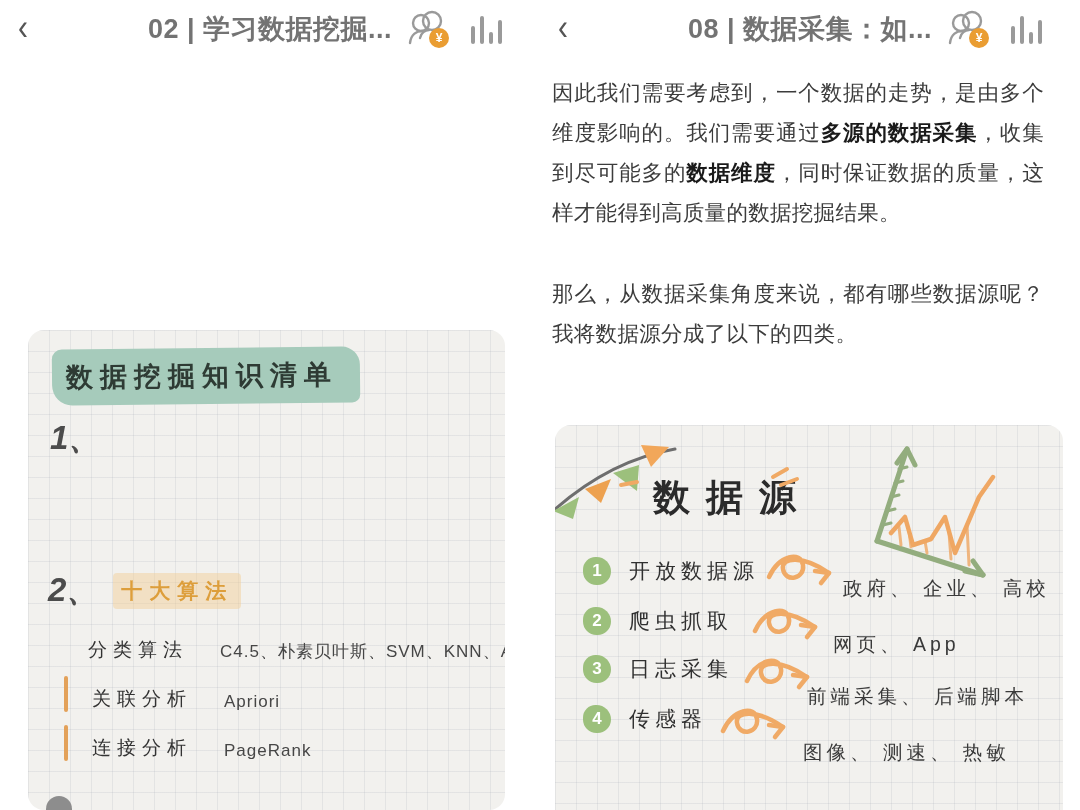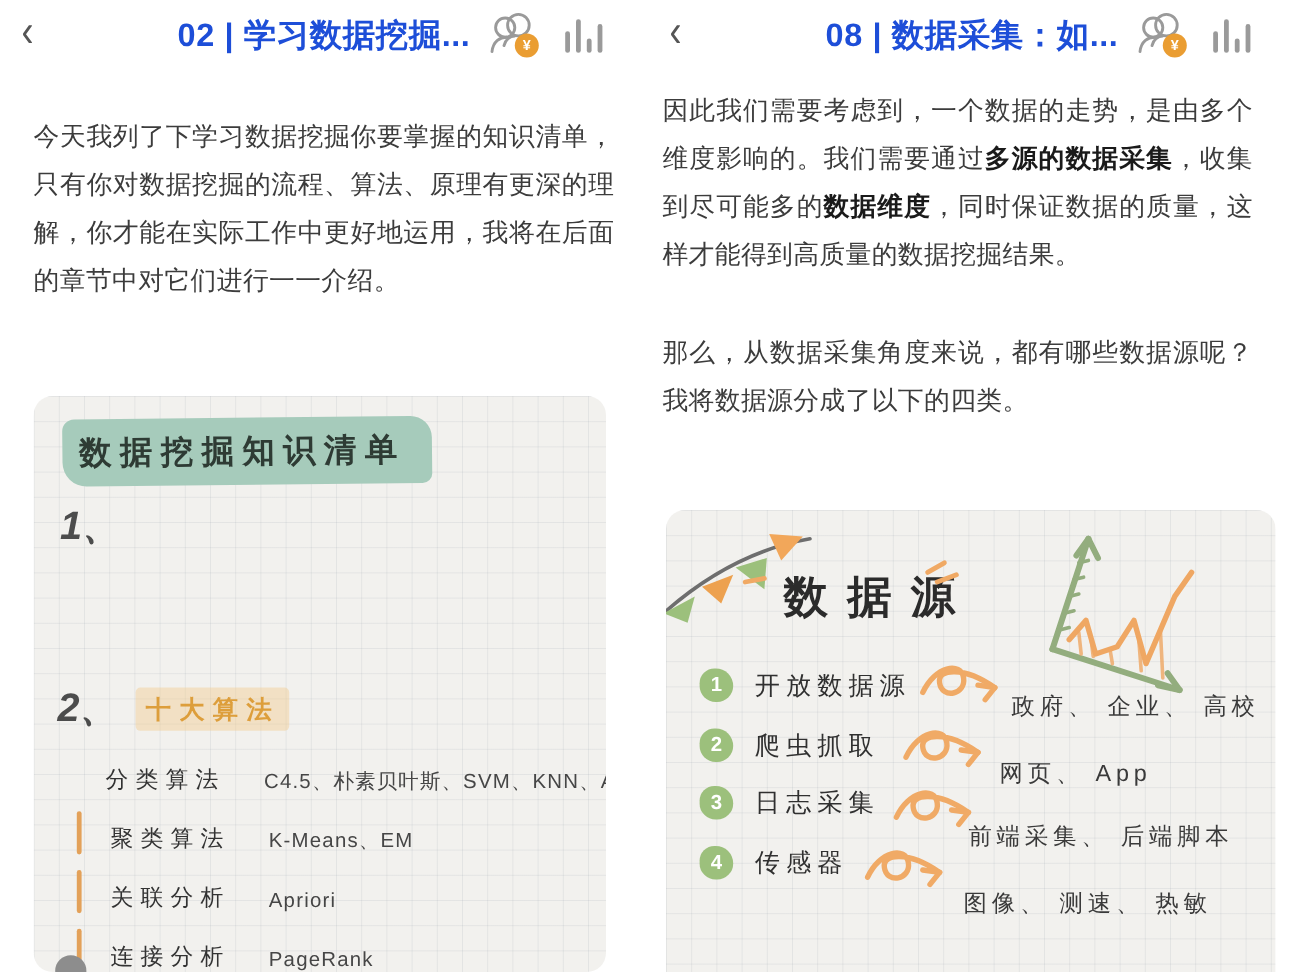--- a/index.html
+++ b/index.html
@@ -6,21 +6,21 @@
   html,body { width:1080px; height:810px; overflow:hidden; background:#fff;
     font-family:"Liberation Sans","DejaVu Sans",sans-serif; }
   .app { display:flex; width:1080px; height:810px; }
   .screen { position:relative; width:540px; height:810px; background:#fff; overflow:hidden; }
 
   
   .hdr { position:relative; height:58px; display:flex; align-items:center; }
   .back { position:absolute; left:18px; top:12px; font-size:30px; color:#555;
     font-weight:300; line-height:1; transform:scaleY(1.25); cursor:pointer; }
   .hdr-title { position:absolute; left:0; right:0; text-align:center; font-size:27px;
-    font-weight:bold; color:#1d4ed8; letter-spacing:0.5px; }
+    font-weight:bold; color:#737373; letter-spacing:0.5px; }
   .hdr-icons { position:absolute; right:38px; top:10px; display:flex; gap:24px; align-items:center; }
   .icon-people { position:relative; width:40px; height:38px; }
   .coin { position:absolute; right:-2px; bottom:0; width:20px; height:20px; border-radius:50%;
     background:#ea9d32; color:#fff; font-size:12px; font-weight:bold; display:flex;
     align-items:center; justify-content:center; }
   .icon-bars { display:flex; align-items:flex-end; gap:5px; height:34px; padding-bottom:2px; }
   .icon-bars i { display:block; width:4px; background:#9a9a9a; border-radius:2px; }
   .icon-bars i:nth-child(1){height:18px;} .icon-bars i:nth-child(2){height:28px;}
   .icon-bars i:nth-child(3){height:12px;} .icon-bars i:nth-child(4){height:24px;}
 
@@ -107,45 +107,39 @@
         </span>
         <span class="icon-bars">
             <i></i>
             <i></i>
             <i></i>
             <i></i>
           </span>
       </div>
     </div>
 
-    <p class="para">今天我列了下学习数据挖掘你要掌握的知识清单，只有你对数据挖掘的流程、算法、原理有更深的理解，你才能在实际工作中更好地运用，我将在后面的章节中对它们进行一一介绍。</p>
 
     <div class="paper paper-l">
       <div class="note-title hand">数据挖掘知识清单</div>
 
       <div class="sec sec1">
         <span class="sec-num">1、</span>
       </div>
 
 
       <div class="sec sec2">
         <span class="sec-num">2、</span>
         <span class="sec-label">十大算法</span>
       </div>
 
       <div class="algos">
         <div class="algo">
           <span class="algo-bar"></span>
           <span class="algo-name">分类算法</span>
           <span class="algo-val">C4.5、朴素贝叶斯、SVM、KNN、Adaboost、CART</span>
-        </div>
-        <div class="algo">
-          <span class="algo-bar"></span>
-          <span class="algo-name">聚类算法</span>
-          <span class="algo-val">K-Means、EM</span>
         </div>
         <div class="algo">
           <span class="algo-bar"></span>
           <span class="algo-name">关联分析</span>
           <span class="algo-val">Apriori</span>
         </div>
         <div class="algo">
           <span class="algo-bar"></span>
           <span class="algo-name">连接分析</span>
           <span class="algo-val">PageRank</span>

